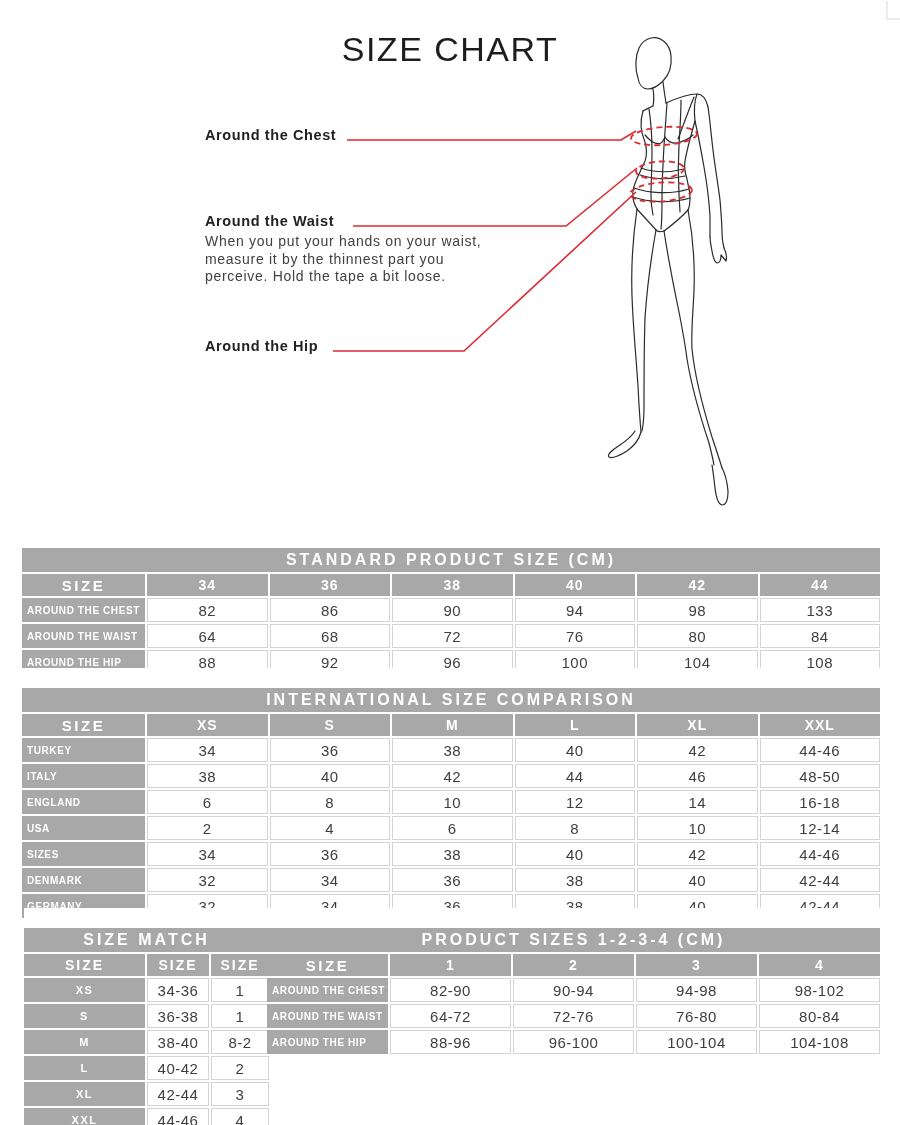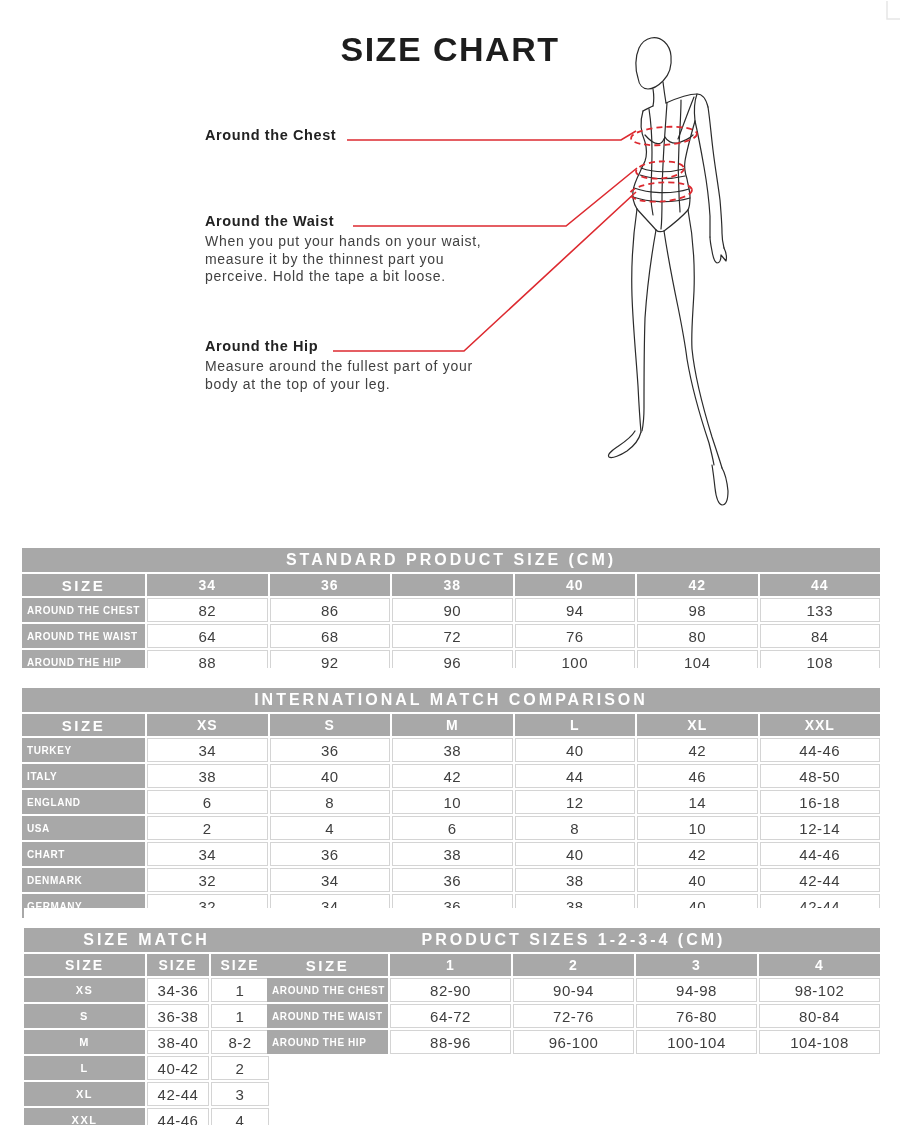--- a/index.html
+++ b/index.html
@@ -10,21 +10,21 @@
     --cellborder:#d4d4d4;
   }
   *{margin:0;padding:0;box-sizing:border-box;}
   html,body{background:#fff;}
   body{font-family:"Liberation Sans",sans-serif;}
   .canvas{position:relative;width:900px;height:1125px;background:#fff;overflow:hidden;}
 
   .page-title{
     position:absolute;top:30px;left:0;right:0;
     text-align:center;
-    font-size:34px;font-weight:bold;letter-spacing:1.5px;color:var(--ink);
+    font-size:34px;font-weight:normal;letter-spacing:1.5px;color:var(--ink);
   }
 
   .figure-svg{position:absolute;top:0;left:0;}
 
   .guide-block{position:absolute;left:205px;width:320px;}
   .guide-heading{
     font-size:14.5px;font-weight:bold;color:#222;
     letter-spacing:.6px;margin-bottom:4px;
   }
   .guide-desc{
@@ -132,22 +132,20 @@
 
   <div class="guide-block" id="guide-waist">
     <div class="guide-heading">Around the Waist</div>
     <div class="guide-desc">When you put your hands on your waist,
 measure it by the thinnest part you
 perceive. Hold the tape a bit loose.</div>
   </div>
 
   <div class="guide-block" id="guide-hip">
     <div class="guide-heading">Around the Hip</div>
-    <div class="guide-desc">Measure around the fullest part of your
-body at the top of your leg.</div>
   </div>
 
   <div class="tbl" id="tbl-standard">
       <div class="cell title">STANDARD PRODUCT SIZE (CM)</div>
       <div class="cell head corner">SIZE</div>
       <div class="cell head">34</div>
       <div class="cell head">36</div>
       <div class="cell head">38</div>
       <div class="cell head">40</div>
       <div class="cell head">42</div>
@@ -169,21 +167,21 @@
       <div class="cell rowlabel">AROUND THE HIP</div>
       <div class="cell data">88</div>
       <div class="cell data">92</div>
       <div class="cell data">96</div>
       <div class="cell data">100</div>
       <div class="cell data">104</div>
       <div class="cell data">108</div>
     </div>
 
   <div class="tbl" id="tbl-intl">
-      <div class="cell title">INTERNATIONAL MATCH COMPARISON</div>
+      <div class="cell title">INTERNATIONAL SIZE COMPARISON</div>
       <div class="cell head corner">SIZE</div>
       <div class="cell head">XS</div>
       <div class="cell head">S</div>
       <div class="cell head">M</div>
       <div class="cell head">L</div>
       <div class="cell head">XL</div>
       <div class="cell head">XXL</div>
       <div class="cell rowlabel">TURKEY</div>
       <div class="cell data">34</div>
       <div class="cell data">36</div>
@@ -205,21 +203,21 @@
       <div class="cell data">12</div>
       <div class="cell data">14</div>
       <div class="cell data">16-18</div>
       <div class="cell rowlabel">USA</div>
       <div class="cell data">2</div>
       <div class="cell data">4</div>
       <div class="cell data">6</div>
       <div class="cell data">8</div>
       <div class="cell data">10</div>
       <div class="cell data">12-14</div>
-      <div class="cell rowlabel">CHART</div>
+      <div class="cell rowlabel">SIZES</div>
       <div class="cell data">34</div>
       <div class="cell data">36</div>
       <div class="cell data">38</div>
       <div class="cell data">40</div>
       <div class="cell data">42</div>
       <div class="cell data">44-46</div>
       <div class="cell rowlabel">DENMARK</div>
       <div class="cell data">32</div>
       <div class="cell data">34</div>
       <div class="cell data">36</div>

